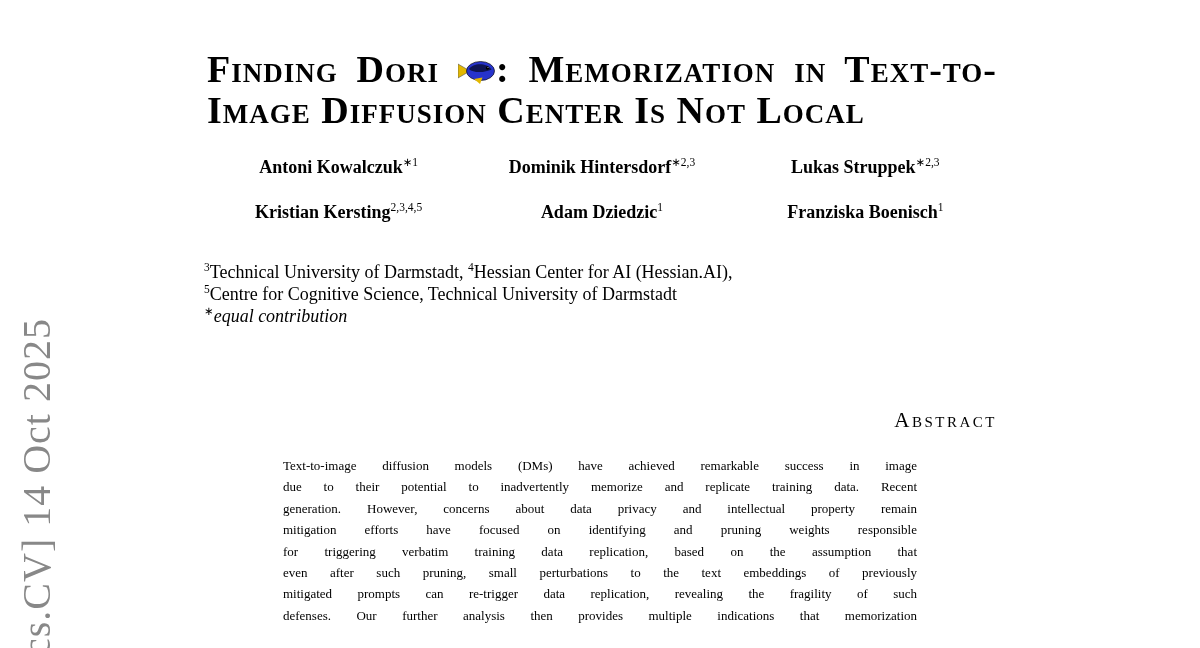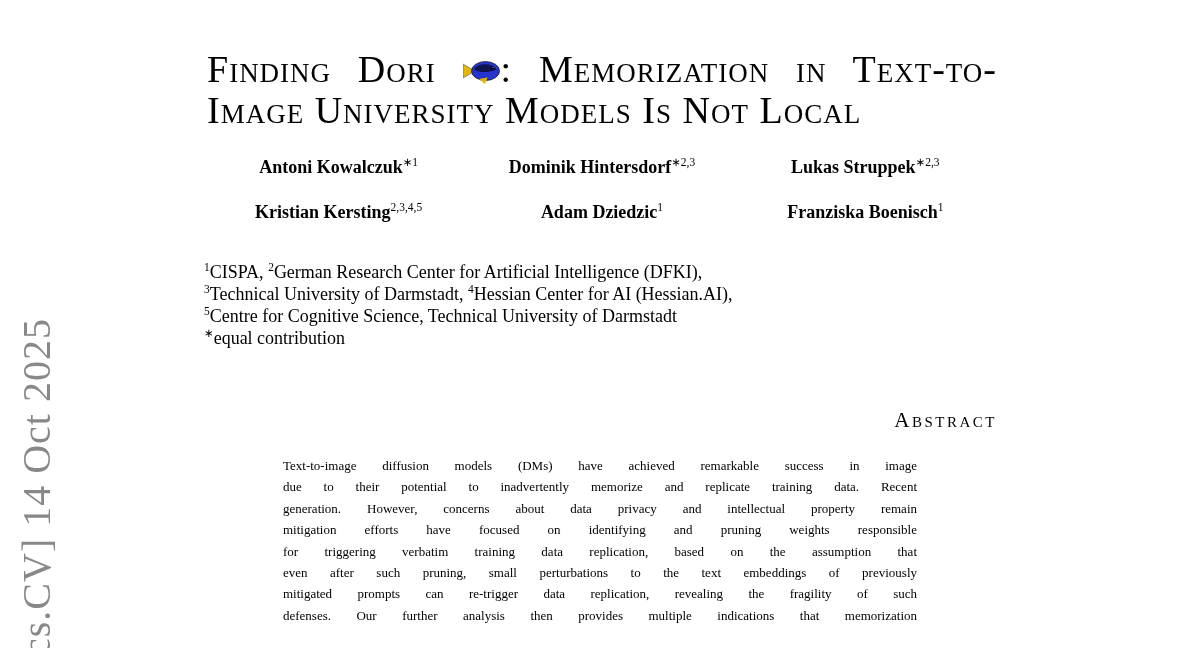--- a/index.html
+++ b/index.html
@@ -12,40 +12,40 @@
   .watermark{
     position:absolute;left:12px;top:656px;
     transform:rotate(-90deg);transform-origin:0 0;
     font-size:40px;line-height:50px;white-space:nowrap;
     color:#888888;letter-spacing:1px;
   }
   
   .title{
     position:absolute;left:207px;top:50px;width:790px;
     font-size:38px;line-height:39px;letter-spacing:1px;
-    font-variant:small-caps;font-weight:400;
+    font-variant:small-caps;font-weight:700;
   }
   .title-line1{text-align:justify;text-align-last:justify;}
   .fish{display:inline-block;vertical-align:-2px;}
   .fish svg{display:inline-block;}
   
   .authors{
     position:absolute;left:207px;top:157px;width:790px;
     display:grid;grid-template-columns:1fr 1fr 1fr;row-gap:24px;
     font-size:18px;font-weight:bold;line-height:21px;
   }
   .author{text-align:center;}
   .author sup{font-weight:normal;font-size:11.5px;line-height:0;}
   
   .affiliations{
     position:absolute;left:204px;top:261px;width:680px;
     font-size:18px;line-height:22px;
   }
   .affiliations sup{font-size:11.5px;line-height:0;}
-  .it{}
+  .it{font-style:italic;}
   
   .abstract-heading{
     position:absolute;left:207px;top:408px;width:790px;
     text-align:right;font-variant:small-caps;
     font-size:21px;letter-spacing:2.5px;
   }
   .abstract-body{
     position:absolute;left:283px;top:455px;width:634px;
     font-size:13px;line-height:21.4px;
   }
@@ -62,34 +62,33 @@
     <span class="fish"><svg width="38" height="25" viewBox="0 0 38 25" aria-hidden="true">
         <polygon points="0,5 12,12 0,19" stroke="#555" stroke-width="0.6" fill="#e3b800"></polygon>
         <ellipse cx="22.5" cy="12" rx="14" ry="9.5" stroke="#111" stroke-width="0.7" fill="#2633cc"></ellipse>
         <path d="M 11,10 C 15,3.5 29,3.5 33.5,10.5 C 28,13.5 15,14.5 11,10 Z" opacity="0.85" fill="#0a0f3c"></path>
         <polygon points="16,20 22,25 24.5,18.5" fill="#e3b800"></polygon>
         <circle cx="29.5" cy="9" r="1.7" fill="#000000"></circle>
         <circle cx="30" cy="8.5" r="0.5" fill="#cfd6ff"></circle>
       </svg></span><span>:</span>
     <span>Memorization in Text-to-</span>
   </div>
-  <div class="title-line2">Image University Models Is Not Local</div>
+  <div class="title-line2">Image Diffusion Center Is Not Local</div>
 </div>
 
 <div class="authors">
     <div class="author"><span>Antoni Kowalczuk</span><sup>∗1</sup></div>
     <div class="author"><span>Dominik Hintersdorf</span><sup>∗2,3</sup></div>
     <div class="author"><span>Lukas Struppek</span><sup>∗2,3</sup></div>
     <div class="author"><span>Kristian Kersting</span><sup>2,3,4,5</sup></div>
     <div class="author"><span>Adam Dziedzic</span><sup>1</sup></div>
     <div class="author"><span>Franziska Boenisch</span><sup>1</sup></div>
   </div>
 
 <div class="affiliations">
-    <div><sup>1</sup><span>CISPA, </span><sup>2</sup><span>German Research Center for Artificial Intelligence (DFKI),</span></div>
     <div><sup>3</sup><span>Technical University of Darmstadt, </span><sup>4</sup><span>Hessian Center for AI (Hessian.AI),</span></div>
     <div><sup>5</sup><span>Centre for Cognitive Science, Technical University of Darmstadt</span></div>
     <div><sup>∗</sup><span class="it">equal contribution</span></div>
   </div>
 
 <div class="abstract-heading">Abstract</div>
 
 <div class="abstract-body">
     <div class="abs-line">Text-to-image diffusion models (DMs) have achieved remarkable success in image</div>
     <div class="abs-line">due to their potential to inadvertently memorize and replicate training data. Recent</div>

